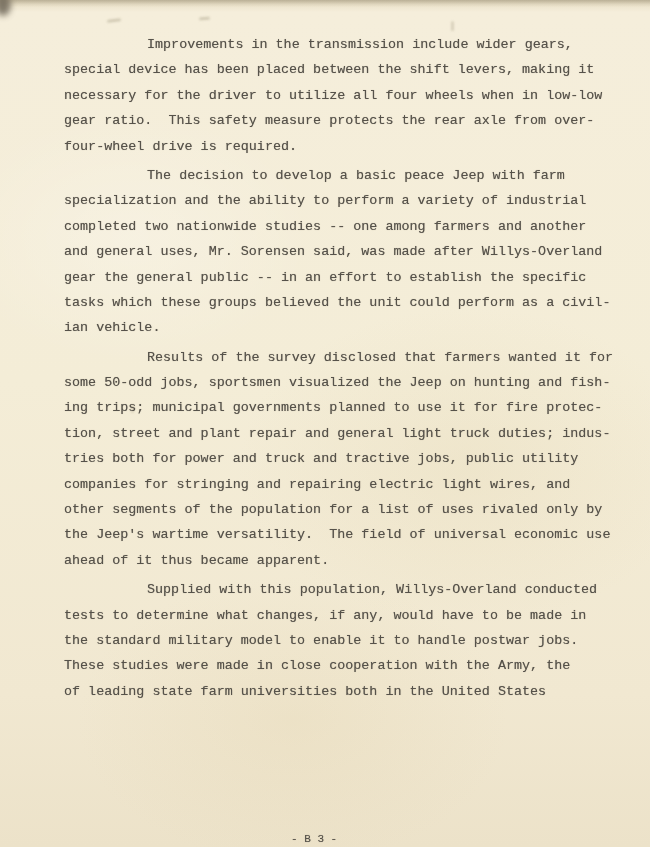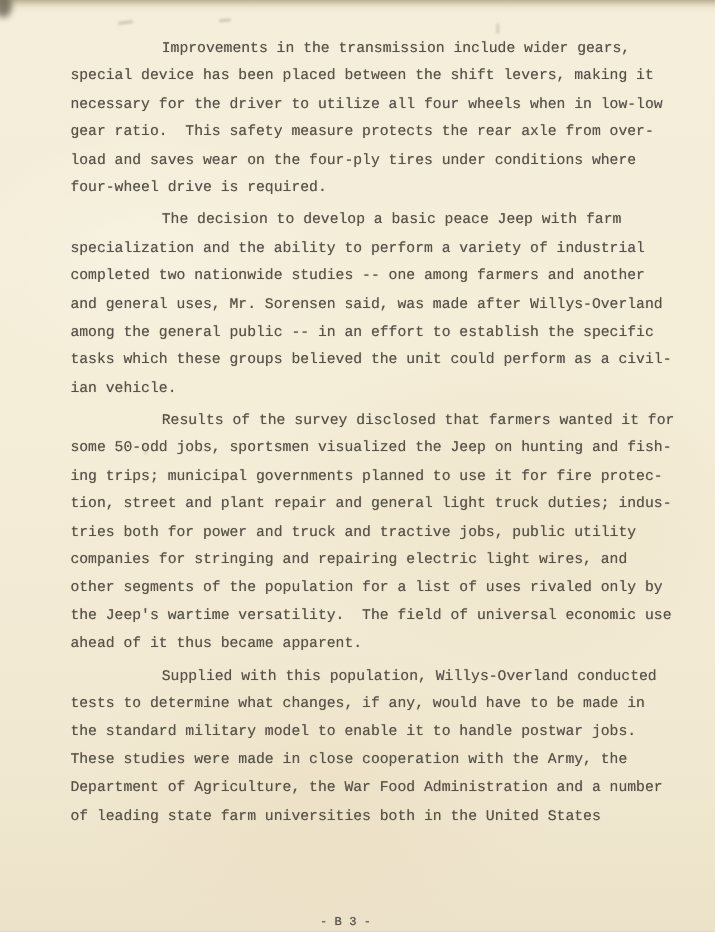--- a/index.html
+++ b/index.html
@@ -86,47 +86,45 @@
   <div class="smudge smudge-2"></div>
   <div class="smudge smudge-3"></div>
   <div class="smudge smudge-4"></div>
 
   <div class="text-block">
       <div class="paragraph">
         <div class="line indent">Improvements in the transmission include wider gears,</div>
         <div class="line">special device has been placed between the shift levers, making it</div>
         <div class="line">necessary for the driver to utilize all four wheels when in low-low</div>
         <div class="line">gear ratio.  This safety measure protects the rear axle from over-</div>
-        <div class="line">load and saves wear on the four-ply tires under conditions where</div>
         <div class="line">four-wheel drive is required.</div>
       </div>
       <div class="paragraph">
         <div class="line indent">The decision to develop a basic peace Jeep with farm</div>
         <div class="line">specialization and the ability to perform a variety of industrial</div>
         <div class="line">completed two nationwide studies -- one among farmers and another</div>
         <div class="line">and general uses, Mr. Sorensen said, was made after Willys-Overland</div>
-        <div class="line">among the general public -- in an effort to establish the specific</div>
+        <div class="line">gear the general public -- in an effort to establish the specific</div>
         <div class="line">tasks which these groups believed the unit could perform as a civil-</div>
         <div class="line">ian vehicle.</div>
       </div>
       <div class="paragraph">
         <div class="line indent">Results of the survey disclosed that farmers wanted it for</div>
         <div class="line">some 50-odd jobs, sportsmen visualized the Jeep on hunting and fish-</div>
         <div class="line">ing trips; municipal governments planned to use it for fire protec-</div>
         <div class="line">tion, street and plant repair and general light truck duties; indus-</div>
         <div class="line">tries both for power and truck and tractive jobs, public utility</div>
         <div class="line">companies for stringing and repairing electric light wires, and</div>
         <div class="line">other segments of the population for a list of uses rivaled only by</div>
         <div class="line">the Jeep's wartime versatility.  The field of universal economic use</div>
         <div class="line">ahead of it thus became apparent.</div>
       </div>
       <div class="paragraph">
         <div class="line indent">Supplied with this population, Willys-Overland conducted</div>
         <div class="line">tests to determine what changes, if any, would have to be made in</div>
         <div class="line">the standard military model to enable it to handle postwar jobs.</div>
         <div class="line">These studies were made in close cooperation with the Army, the</div>
-        <div class="line">Department of Agriculture, the War Food Administration and a number</div>
         <div class="line">of leading state farm universities both in the United States</div>
       </div>
     </div>
 
   <div class="page-footer">- B 3 -</div>
 </div>
 
 </body></html>

